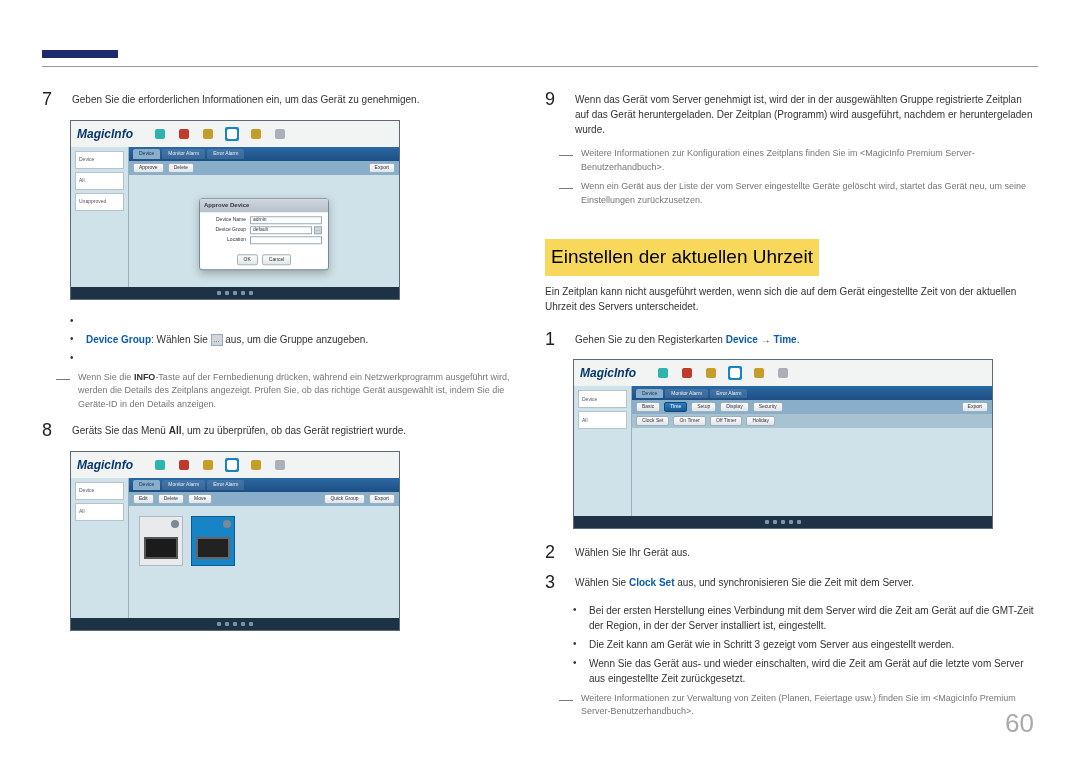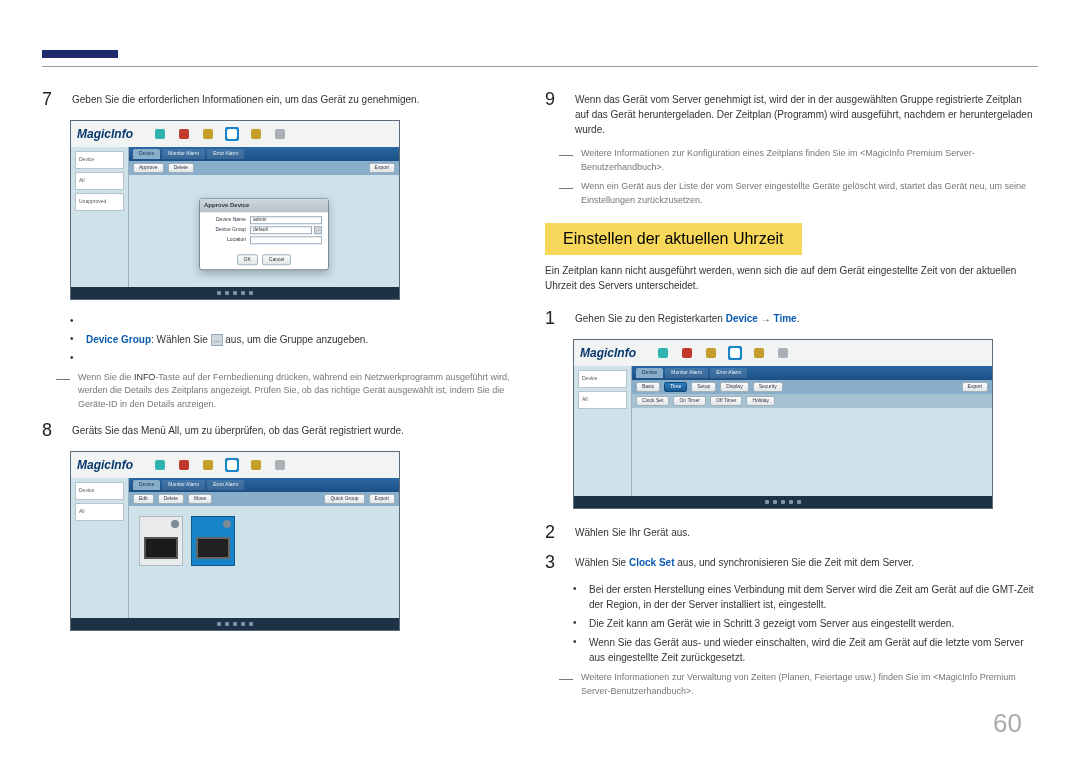--- a/index.html
+++ b/index.html
@@ -47,39 +47,40 @@
     margin-bottom: 10px;
   }
   .step-num {
     font-size: 18px;
     font-weight: 300;
     line-height: 1.1;
     min-width: 18px;
     color: #222;
   }
   .step-text { flex: 1; padding-top: 2px; }
-  .inline-bold { font-weight: normal; }
+  .inline-bold { font-weight: bold; }
   .inline-blue { color: #0b5bb3; font-weight: bold; }
   .highlight-heading {
     background: #f8d85b;
     color: #000;
-    font-size: 16px;
+    font-size: 19px;
     font-weight: 500;
-    padding: 4px 18px;
+    padding: 4px 6px;
     display: inline-block;
     margin-bottom: 8px;
+    margin-top: 16px;
   }
   .para { margin-bottom: 16px; }
   .bullet-row { display: flex; gap: 8px; margin: 4px 0 4px 28px; }
   .bullet-dot { min-width: 8px; line-height: 1.4; }
   .dash-row { display: flex; gap: 8px; margin: 6px 0 6px 14px; color: #777; font-size: 9px; }
   .dash-mark { font-size: 14px; min-width: 14px; line-height: 1; }
   .page-num {
     position: absolute;
-    right: 58px;
+    right: 46px;
     bottom: 20px;
     font-size: 26px;
     color: #aaa;
     font-weight: 300;
   }
 
   
   .shot {
     margin: 8px 0 14px 28px;
     border: 1px solid #5a6a7a;

